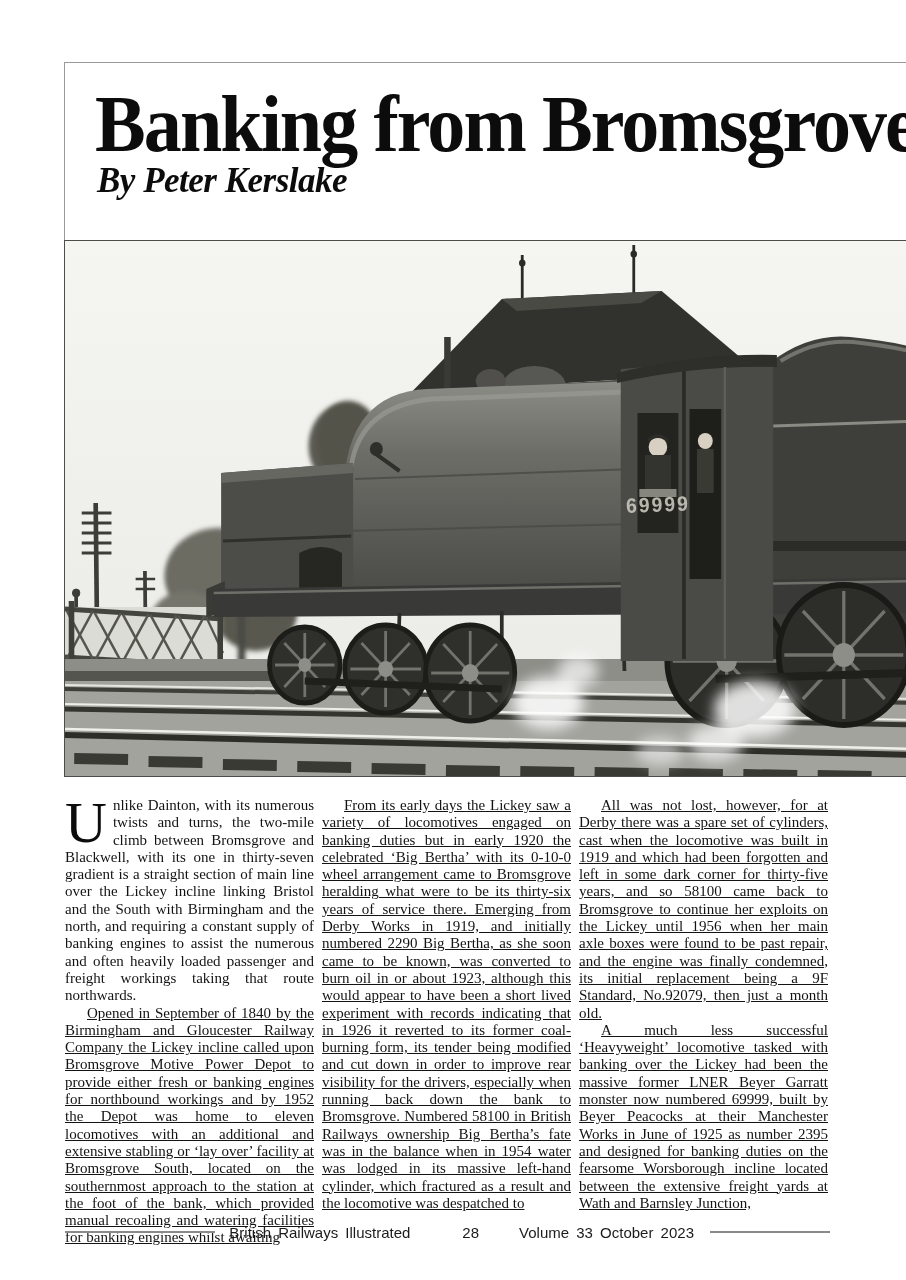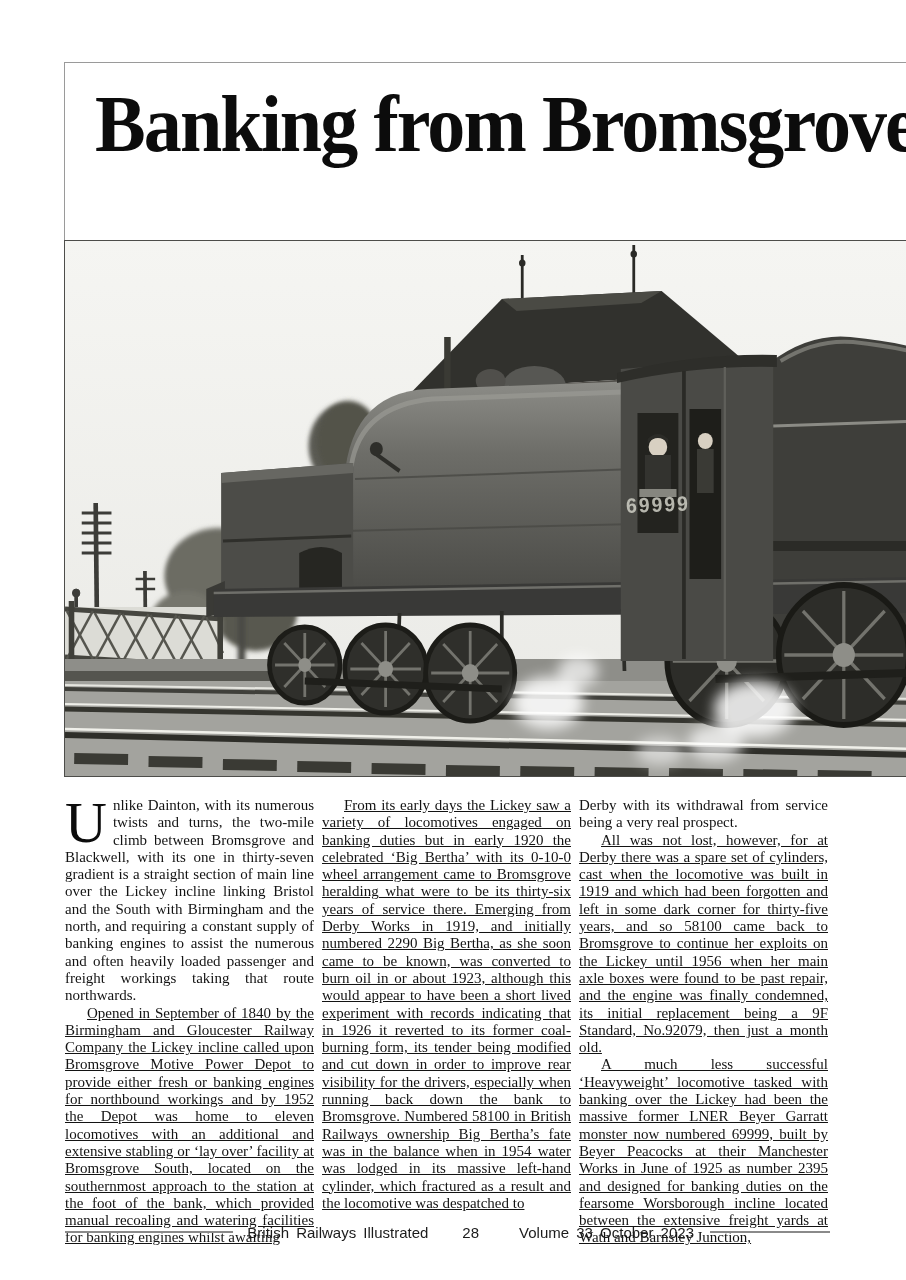--- a/index.html
+++ b/index.html
@@ -85,28 +85,29 @@
     font-family: "Liberation Sans", sans-serif;
     font-weight: normal;
     font-size: 15px;
     color: #1b1b1b;
     white-space: nowrap;
   }
   .footer .rule { height: 2px; background: #8a8a8a; }
   .footer .rule-left  { width: 172px; margin-right: 14px; }
   .footer .rule-right { flex: 1; margin-left: 16px; min-width: 120px; }
   .footer .mag   { margin: 0 30px 0 0; word-spacing: 3px; }
-  .footer .pg    { margin: 0 40px 0 4px; }
+  .footer .pg    { margin: 0 40px 0 22px; }
   .footer .vol   { word-spacing: 3px; }
 </style>
 </head>
 <body>
 
 <div class="page-frame">
   <div class="article-title">Banking from Bromsgrove</div>
+  <div class="byline">By Peter Kerslake</div>
 
   <div class="photo-wrap">
     <svg viewBox="0 0 920 535" preserveAspectRatio="none">
       <defs>
         <linearGradient id="sky" x1="0" y1="0" x2="0" y2="1">
           <stop offset="0" stop-color="#f5f5f2"></stop>
           <stop offset="1" stop-color="#e9e9e5"></stop>
         </linearGradient>
         <linearGradient id="boilerG" x1="0" y1="0" x2="0" y2="1">
           <stop offset="0" stop-color="#8c8c87"></stop>
@@ -346,21 +347,20 @@
 <div class="col col-1">
   <p><span class="dropcap">U</span><span>nlike Dainton, with its numerous twists and turns, the two-mile climb between Bromsgrove and Blackwell, with its one in thirty-seven gradient is a straight section of main line over the Lickey incline linking Bristol and the South with Birmingham and the north, and requiring a constant supply of banking engines to assist the numerous and often heavily loaded passenger and freight workings taking that route northwards.</span></p>
   <p class="indent">Opened in September of 1840 by the Birmingham and Gloucester Railway Company the Lickey incline called upon Bromsgrove Motive Power Depot to provide either fresh or banking engines for northbound workings and by 1952 the Depot was home to eleven locomotives with an additional and extensive stabling or ‘lay over’ facility at Bromsgrove South, located on the southernmost approach to the station at the foot of the bank, which provided manual recoaling and watering facilities for banking engines whilst awaiting</p>
 </div>
 
 <div class="col col-2">
   <p class="indent">From its early days the Lickey saw a variety of locomotives engaged on banking duties but in early 1920 the celebrated ‘Big Bertha’ with its 0-10-0 wheel arrangement came to Bromsgrove heralding what were to be its thirty-six years of service there. Emerging from Derby Works in 1919, and initially numbered 2290 Big Bertha, as she soon came to be known, was converted to burn oil in or about 1923, although this would appear to have been a short lived experiment with records indicating that in 1926 it reverted to its former coal-burning form, its tender being modified and cut down in order to improve rear visibility for the drivers, especially when running back down the bank to Bromsgrove. Numbered 58100 in British Railways ownership Big Bertha’s fate was in the balance when in 1954 water was lodged in its massive left-hand cylinder, which fractured as a result and the locomotive was despatched to</p>
 </div>
 
 <div class="col col-3">
-  <p>Derby with its withdrawal from service being a very real prospect.</p>
   <p class="indent">All was not lost, however, for at Derby there was a spare set of cylinders, cast when the locomotive was built in 1919 and which had been forgotten and left in some dark corner for thirty-five years, and so 58100 came back to Bromsgrove to continue her exploits on the Lickey until 1956 when her main axle boxes were found to be past repair, and the engine was finally condemned, its initial replacement being a 9F Standard, No.92079, then just a month old.</p>
   <p class="indent">A much less successful ‘Heavyweight’ locomotive tasked with banking over the Lickey had been the massive former LNER Beyer Garratt monster now numbered 69999, built by Beyer Peacocks at their Manchester Works in June of 1925 as number 2395 and designed for banking duties on the fearsome Worsborough incline located between the extensive freight yards at Wath and Barnsley Junction,</p>
 </div>
 
 <div class="footer">
   <div class="rule rule-left"></div>
   <span class="mag">British Railways Illustrated</span>
   <span class="pg">28</span>
   <span class="vol">Volume 33 October 2023</span>
   <div class="rule rule-right"></div>

